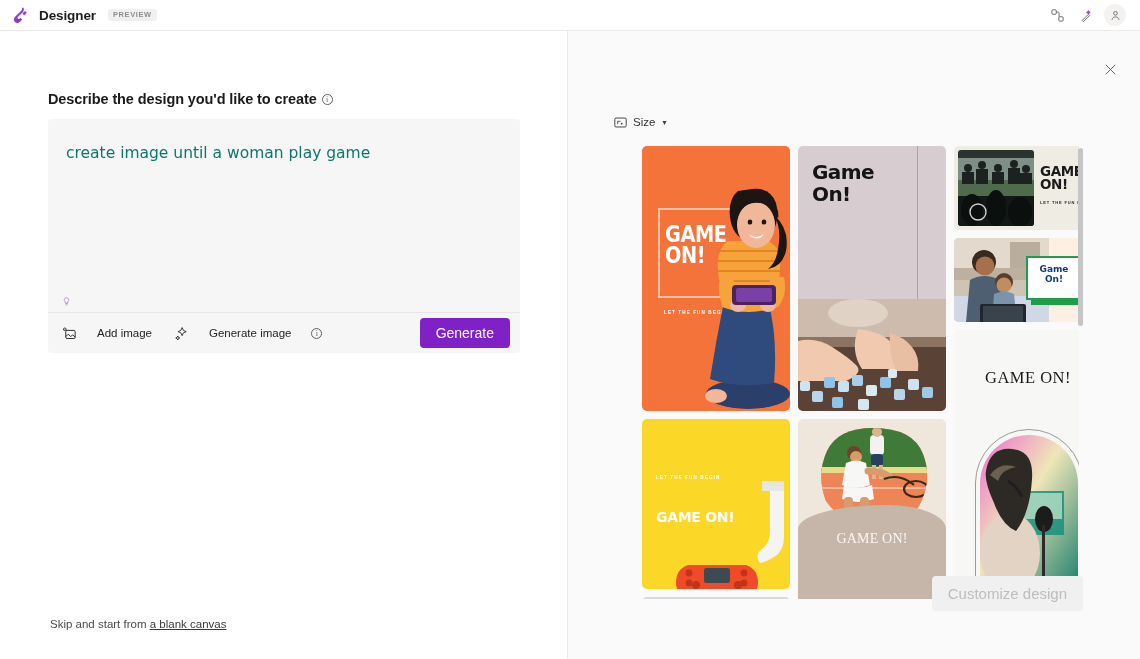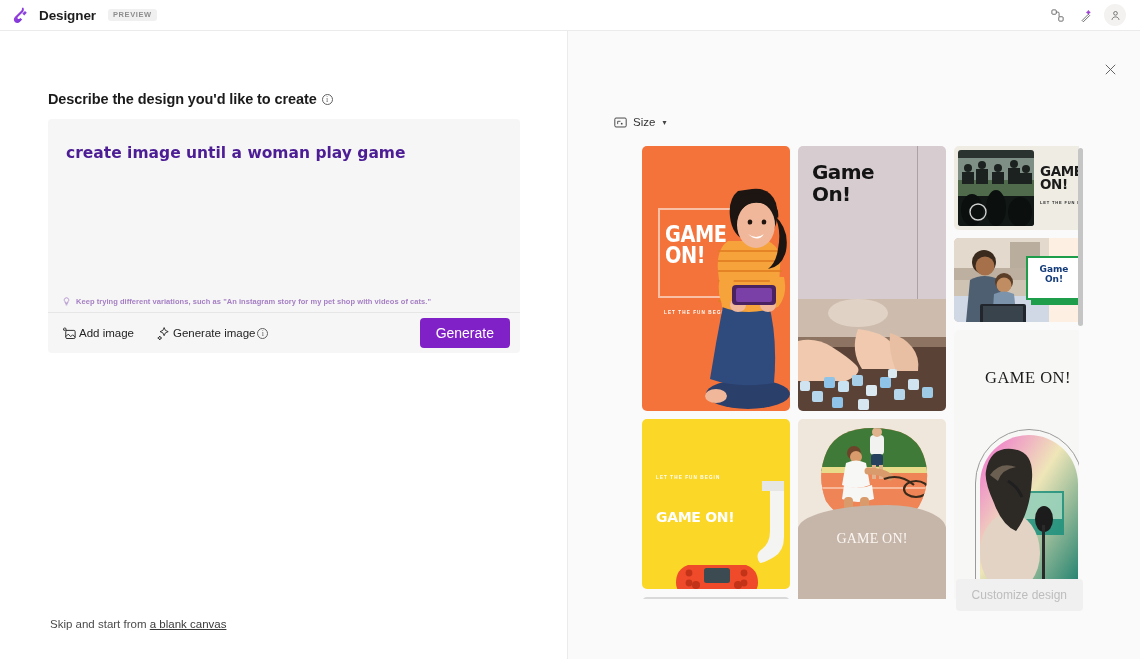--- a/index.html
+++ b/index.html
@@ -74,41 +74,41 @@
   .prompt-card {
     background: #f6f6f6;
     border-radius: 4px;
     width: 472px;
     height: 234px;
     position: relative;
     display: flex; flex-direction: column;
   }
   .prompt-text {
     padding: 24px 20px 0 18px;
-    font-size: 15.5px; color: #4c1d95; line-height: 1.4;
+    font-size: 15.5px; color: #0f766e; line-height: 1.4;
     flex: 1;
     font-family: "DejaVu Sans", sans-serif;
-    font-weight: 700;
+    font-weight: 400;
   }
   .prompt-hint {
     display: flex; align-items: center; gap: 5px;
     padding: 0 0 6px 14px;
     font-size: 7.5px; color: #a57fc4; font-weight: bold;
     letter-spacing: 0.05px;
   }
   .bulb-icon { width: 9px; height: 9px; flex: none; }
   .prompt-toolbar {
     border-top: 1px solid #e6e6e6;
     height: 41px;
     display: flex; align-items: center;
     padding: 0 10px 0 14px;
     gap: 22px;
   }
   .tool-item {
-    display: flex; align-items: center; gap: 2px;
+    display: flex; align-items: center; gap: 20px;
     font-size: 11.5px; color: #242424; cursor: pointer;
   }
   .tool-icon { width: 15px; height: 15px; flex: none; display:block; }
   .generate-btn {
     margin-left: auto;
     background: #8021c8;
     color: #ffffff;
     font-size: 14px;
     border: none; border-radius: 4px;
     padding: 7px 16px;
@@ -165,21 +165,21 @@
     position: absolute; top: 2px; left: 0;
     width: 5px; height: 178px;
     background: #c5c5c5; border-radius: 3px;
     cursor: pointer;
   }
 
   .customize-btn {
     position: absolute; right: 57px; bottom: 48px;
     background: #f0f0f0; color: #bdbdbd;
     border: none; border-radius: 4px;
-    font-size: 12px; padding: 9px 16px;
+    font-size: 15px; padding: 9px 16px;
     cursor: default;
     font-family: "Liberation Sans", sans-serif;
   }
 
   
   .c1 { height: 265px; background: #f4733a; }
   .c1 .frame {
     position: absolute; left: 16px; top: 62px;
     width: 88px; height: 90px; border: 2.5px solid rgba(255,255,255,.55);
   }
@@ -327,21 +327,20 @@
           <span class="info-glyph">i</span>
         </div>
 
         <div class="prompt-card">
           <div class="prompt-text" placeholder="Describe the design you'd like to create">create image until a woman play game</div>
 
           <div class="prompt-hint">
             <svg class="bulb-icon" viewBox="0 0 24 24" fill="none" stroke="#a57fc4" stroke-width="2">
               <path d="M9 18h6M10 21h4M12 2a6 6 0 0 0-3.5 10.9V16h7v-3.1A6 6 0 0 0 12 2z"></path>
             </svg>
-            <span>Keep trying different variations, such as "An instagram story for my pet shop with videos of cats."</span>
           </div>
 
           <div class="prompt-toolbar">
             <div class="tool-item">
               <svg class="tool-icon" viewBox="0 0 24 24" fill="none" stroke="#242424" stroke-width="1.5">
                 <rect x="6" y="7" width="15" height="13" rx="2"></rect>
                 <path d="M6 17l4-4 4 4 3-3 4 4"></path>
                 <circle cx="4.5" cy="5" r="2.6" fill="#242424" stroke="none"></circle>
                 <path d="M4.5 3.6v2.8M3.1 5h2.8" stroke="#f6f6f6" stroke-width="1.1"></path>
               </svg>

